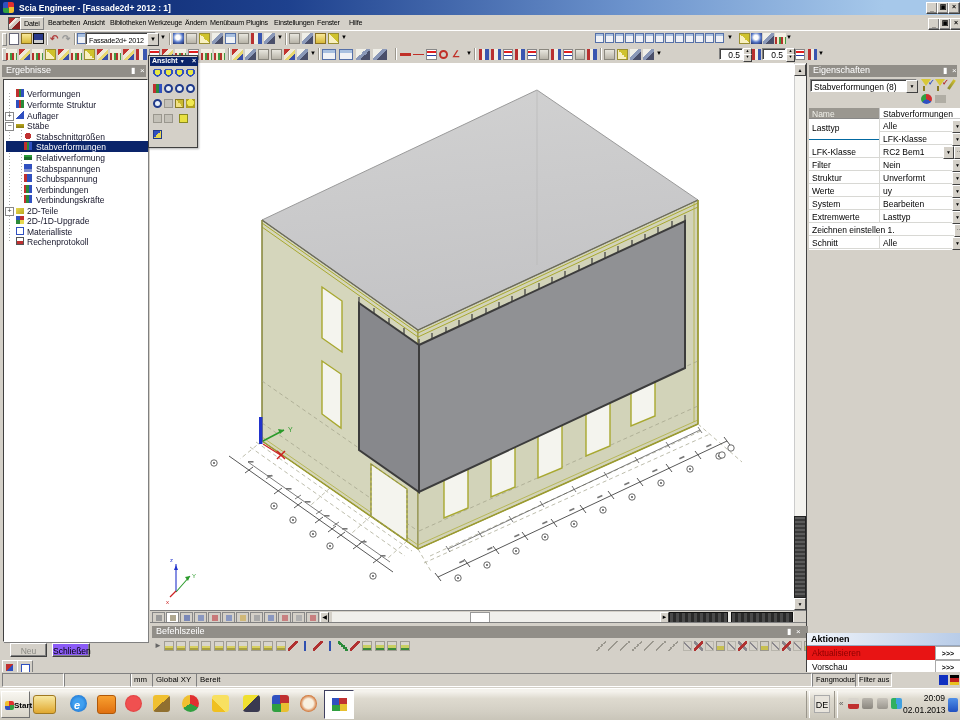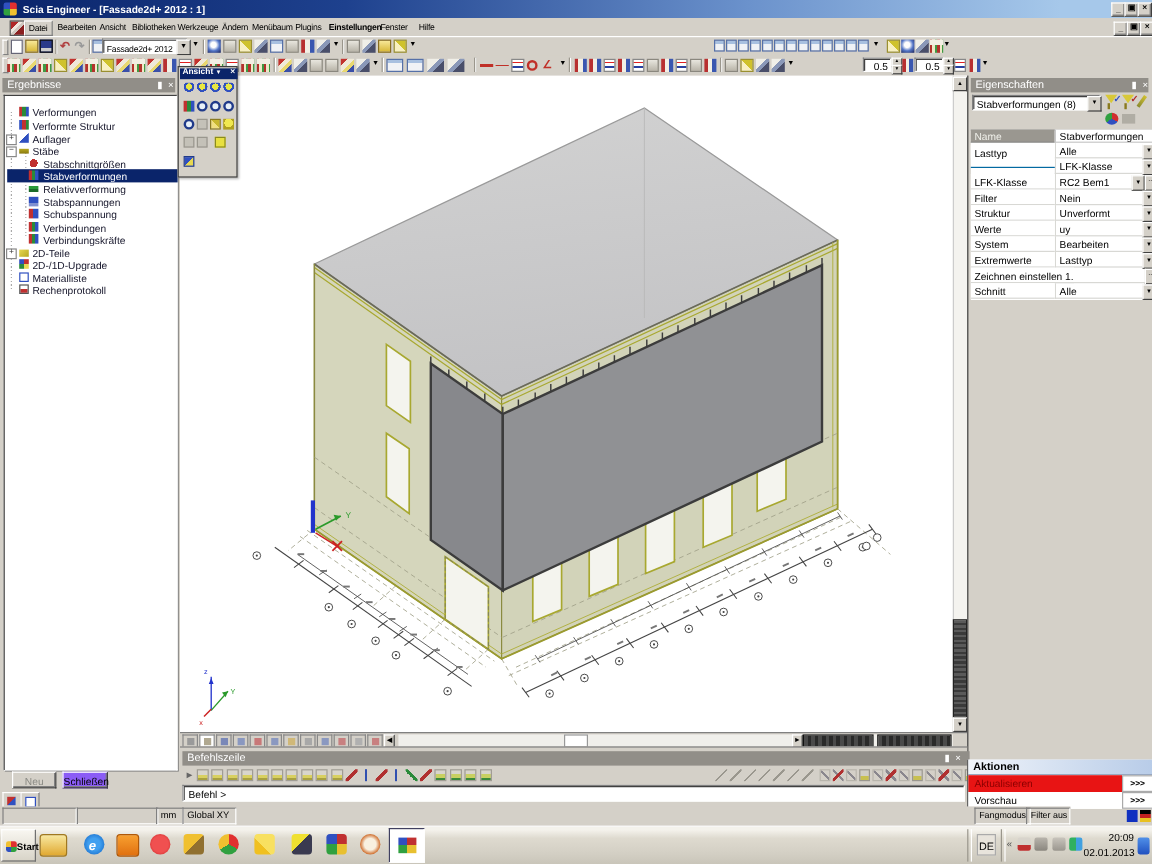--- a/index.html
+++ b/index.html
@@ -10,21 +10,21 @@
 #menubar .mi{position:absolute;top:3px;letter-spacing:-0.25px;}
 #tb1{left:0;top:30px;width:960px;height:16px;background:#d4d0c8;border-top:1px solid #fff;}
 #tb2{left:0;top:46px;width:960px;height:17px;background:#d4d0c8;}
 .ic{position:absolute;}
 .grip{position:absolute;width:3px;height:11px;border:1px solid;border-color:#fff #808080 #808080 #fff;}
 .sep{position:absolute;width:1px;height:12px;background:#9a968c;border-right:1px solid #fff;}
 .drop{position:absolute;font-size:6px;color:#000;}
 .ptitle{position:absolute;background:#918e88;color:#fff;font-size:9px;padding-left:4px;}
 .ti{position:absolute;font-size:8.5px;color:#15152a;white-space:nowrap;}
 .pin{position:absolute;color:#fff;font-size:8px;}
-#statusbar{left:0;top:672px;width:892px;height:16px;background:#d4d0c8;font-size:7.8px;}
+#statusbar{left:0;top:672px;width:960px;height:16px;background:#d4d0c8;font-size:7.8px;}
 .sb{position:absolute;top:1px;height:11px;border:1px solid;border-color:#808080 #fff #fff #808080;padding:1px 3px 0 3px;color:#000;white-space:nowrap;overflow:hidden;box-sizing:content-box;}
 #taskbar{left:0;top:688px;width:960px;height:32px;background:linear-gradient(#f4f2ec 0 8%,#dedacf 30%,#d3cfc4 70%,#c8c4b8);border-top:1px solid #fff;}
 .qicon{position:absolute;top:6px;width:17px;height:17px;}
 </style></head><body>
 <div id="screen">
 <div id="titlebar" class="abs">
 <div class="abs" style="left:3px;top:2px;width:11px;height:11px;background:conic-gradient(#e03030 0 25%,#f0c030 25% 50%,#30a040 50% 75%,#3050c0 75%);border-radius:2px;"></div>
 <span class="abs" style="left:19px;top:3px;">Scia Engineer - [Fassade2d+ 2012 : 1]</span>
 <div class="capbtn" style="left:926px;top:2px;"><span style="position:relative;top:2px;">_</span></div>
 <div class="capbtn" style="left:937px;top:2px;">▣</div>
@@ -33,21 +33,21 @@
 <div id="menubar" class="abs">
       <span class="abs" style="left:8px;top:2px;width:11px;height:11px;background:linear-gradient(135deg,#b02828 30%,#f0e8e0 30% 45%,#d0c8c0 45% 60%,#8a2020 60%);border:1px solid #555;"></span>
       <span class="mi" style="left:20px;top:2px;border:1px solid;border-color:#fff #808080 #808080 #fff;padding:1px 3px;">Datei</span>
       <span class="mi" style="left:48px;">Bearbeiten</span>
       <span class="mi" style="left:83px;">Ansicht</span>
       <span class="mi" style="left:110px;">Bibliotheken</span>
       <span class="mi" style="left:148px;">Werkzeuge</span>
       <span class="mi" style="left:185px;">Ändern</span>
       <span class="mi" style="left:210px;">Menübaum</span>
       <span class="mi" style="left:246px;">Plugins</span>
-      <span class="mi" style="left:274px;font-weight:bold;">Einstellungen</span>
+      <span class="mi" style="left:274px;">Einstellungen</span>
       <span class="mi" style="left:317px;">Fenster</span>
       <span class="mi" style="left:349px;">Hilfe</span>
       <div class="capbtn" style="left:928px;top:3px;"><span style="position:relative;top:2px;">_</span></div>
       <div class="capbtn" style="left:939px;top:3px;">▣</div>
       <div class="capbtn" style="left:950px;top:3px;">×</div>
     </div>
 <div id="tb1" class="abs">
       <div class="grip" style="left:2px;top:2px;"></div>
       <div class="ic" style="left:9px;top:2px;width:10px;height:12px;background:#fff;border:1px solid #667;box-sizing:border-box;"></div>
       <div class="ic" style="left:21px;top:2px;width:11px;height:11px;background:linear-gradient(#f8e898,#d8b838);border:1px solid #8a6f20;box-sizing:border-box;"></div>
@@ -492,34 +492,34 @@
       <div class="ic" style="left:566px;top:18px;width:9px;height:10px;background:linear-gradient(#d0cdc4 55%,#c8c050 55%);border:1px solid #9a978e;box-sizing:border-box;"></div>
       <div class="ic" style="left:577px;top:18px;width:9px;height:10px;background:linear-gradient(45deg,transparent 42%,#8a878e 42% 58%,transparent 58%);border:1px solid #b8b5ac;box-sizing:border-box;"></div>
       <div class="ic" style="left:588px;top:18px;width:9px;height:10px;background:linear-gradient(135deg,transparent 40%,#b03030 40% 60%,transparent 60%),linear-gradient(45deg,transparent 42%,#8a878e 42% 58%,transparent 58%);"></div>
       <div class="ic" style="left:599px;top:18px;width:9px;height:10px;background:linear-gradient(45deg,transparent 42%,#8a878e 42% 58%,transparent 58%);border:1px solid #b8b5ac;box-sizing:border-box;"></div>
       <div class="ic" style="left:610px;top:18px;width:9px;height:10px;background:linear-gradient(#d0cdc4 55%,#c8c050 55%);border:1px solid #9a978e;box-sizing:border-box;"></div>
       <div class="ic" style="left:621px;top:18px;width:9px;height:10px;background:linear-gradient(45deg,transparent 42%,#8a878e 42% 58%,transparent 58%);border:1px solid #b8b5ac;box-sizing:border-box;"></div>
       <div class="ic" style="left:632px;top:18px;width:9px;height:10px;background:linear-gradient(135deg,transparent 40%,#b03030 40% 60%,transparent 60%),linear-gradient(45deg,transparent 42%,#8a878e 42% 58%,transparent 58%);"></div>
       <div class="ic" style="left:643px;top:18px;width:9px;height:10px;background:linear-gradient(45deg,transparent 42%,#8a878e 42% 58%,transparent 58%);border:1px solid #b8b5ac;box-sizing:border-box;"></div>
       <div class="ic" style="left:654px;top:18px;width:9px;height:10px;background:linear-gradient(#d0cdc4 55%,#c8c050 55%);border:1px solid #9a978e;box-sizing:border-box;"></div>
       <div class="ic" style="left:665px;top:18px;width:9px;height:10px;background:linear-gradient(45deg,transparent 42%,#8a878e 42% 58%,transparent 58%);border:1px solid #b8b5ac;box-sizing:border-box;"></div>
-      <div class="abs" style="left:2px;top:31px;width:652px;height:14px;background:#fff;border:1px solid;border-color:#808080 #fff #fff #808080;box-shadow:inset 1px 1px 0 #404040;font-size:8.5px;color:#000;padding:2px 0 0 4px;box-sizing:border-box;">Befehl &gt;</div>
     </div>
 <div class="abs" style="left:806px;top:633px;width:154px;height:41px;background:#fff;border-left:1px solid #404040;box-sizing:border-box;">
       <div class="abs" style="left:0;top:0;width:154px;height:13px;background:linear-gradient(90deg,#f0f4fa,#b8cce8);border-bottom:1px solid #98a8c0;color:#000;font-size:9px;font-weight:bold;padding:1px 0 0 4px;box-sizing:border-box;">Aktionen</div>
       <div class="abs" style="left:0;top:13px;width:128px;height:14px;background:#e81414;color:#8a0000;font-size:8.5px;padding:2px 0 0 5px;box-sizing:border-box;">Aktualisieren</div>
       <div class="abs" style="left:128px;top:13px;width:26px;height:14px;background:#fff;border:1px solid #aaa;box-sizing:border-box;color:#000;font-size:7px;font-weight:bold;text-align:center;padding-top:3px;">&gt;&gt;&gt;</div>
       <div class="abs" style="left:0;top:27px;width:128px;height:14px;background:#fff;color:#000;font-size:8.5px;padding:2px 0 0 5px;box-sizing:border-box;">Vorschau</div>
       <div class="abs" style="left:128px;top:27px;width:26px;height:14px;background:#fff;border:1px solid #aaa;box-sizing:border-box;color:#000;font-size:7px;font-weight:bold;text-align:center;padding-top:3px;">&gt;&gt;&gt;</div>
     </div>
 <div id="statusbar" class="abs">
       <div class="sb" style="left:2px;width:54px;"></div>
       <div class="sb" style="left:64px;width:60px;"></div>
       <div class="sb" style="left:130px;width:15px;">mm</div>
       <div class="sb" style="left:152px;width:37px;">Global XY</div>
+      <div class="sb" style="left:196px;width:608px;">Bereit</div>
       <div class="sb" style="left:812px;width:39px;font-size:7.4px;">Fangmodus</div>
       <div class="sb" style="left:855px;width:29px;font-size:7.4px;">Filter aus</div>
       <div class="sb" style="left:899px;width:36px;font-size:7.4px;margin-top:28px;">Aktuelles B</div>
       <div class="abs" style="left:939px;top:3px;width:9px;height:10px;background:#1030c0;"></div>
       <div class="abs" style="left:950px;top:3px;width:9px;height:10px;background:linear-gradient(#000 33%,#c02020 33% 66%,#e8c020 66%);"></div>
     </div>
 <div id="taskbar" class="abs">
       <div class="abs" style="left:1px;top:2px;width:29px;height:27px;background:linear-gradient(#f8f6f0,#d8d4c8);border:1px solid;border-color:#fff #707070 #707070 #fff;box-sizing:border-box;">
         <div style="position:absolute;left:3px;top:9px;width:9px;height:9px;background:conic-gradient(#e03030 0 25%,#30a040 25% 50%,#3050c0 50% 75%,#f0c030 75%);border-radius:2px;"></div>
         <span style="position:absolute;left:12px;top:9px;font-size:8px;font-weight:bold;color:#000;">Start</span>

